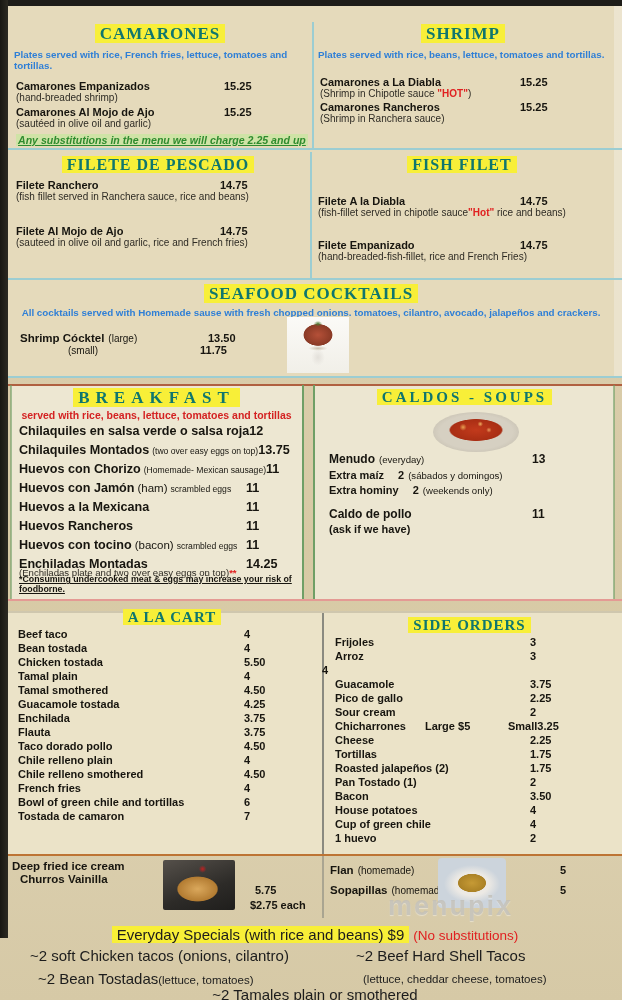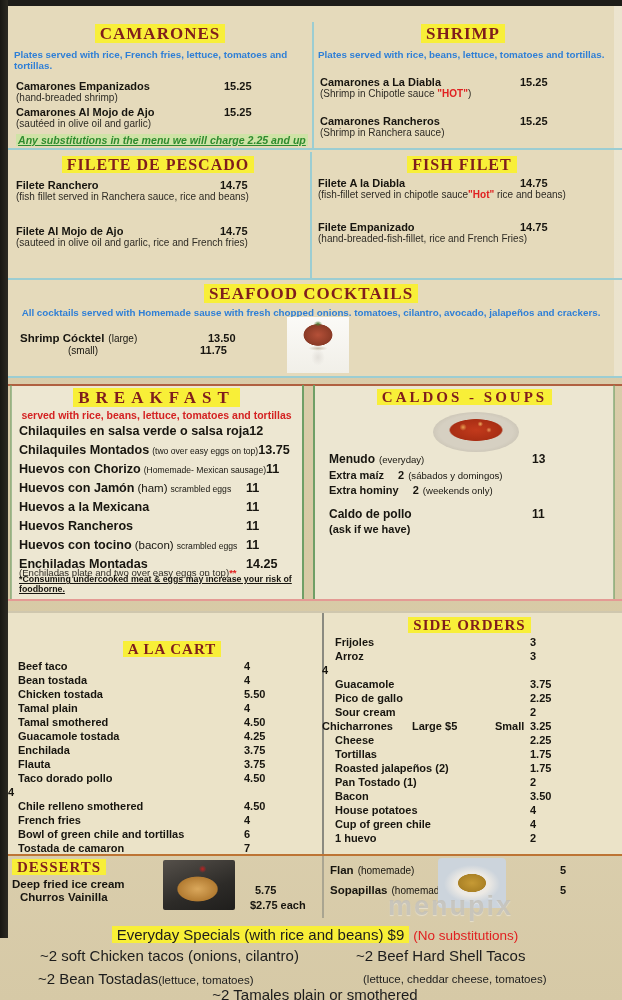--- a/index.html
+++ b/index.html
@@ -19,21 +19,21 @@
   .teal{background:#9ccdd2;}
   .rust{background:#b06040;}
   .pink{background:#e49a94;}
   .lightl{background:#cfc7ae;}
   .orange{background:#bd7434;}
   .greenl{background:#6f9f66;}
   .grayl{background:#8a8a80;}
   .col{position:absolute;}
   .center{text-align:center;}
   .hl{background:#f8ef38;padding:0 5px;}
-  .sec-title{font-family:"Liberation Serif",serif;font-weight:bold;color:#7f1d1d;font-size:17px;letter-spacing:1px;white-space:nowrap;}
+  .sec-title{font-family:"Liberation Serif",serif;font-weight:bold;color:#0f766e;font-size:17px;letter-spacing:1px;white-space:nowrap;}
   .t15{font-size:15px;text-align:right;}
   .t16{font-size:16px;}
   .spread{letter-spacing:6px;}
   .spread2{letter-spacing:3px;}
   .blue-sub{color:#2f7fd6;font-weight:bold;font-size:9.8px;line-height:11px;}
   .red-sub{color:#d42222;font-weight:bold;font-size:10.5px;}
   .line{display:flex;align-items:baseline;}
   .nm{font-weight:bold;font-size:11px;flex:1;padding-left:6px;white-space:nowrap;}
   .pr{font-weight:bold;font-size:11px;flex-shrink:0;}
   .w86{width:86px;}.w92{width:92px;}.w72{width:72px;}.w87{width:87px;}.w62{width:62px;}
@@ -139,21 +139,21 @@
   </div>
 
   <div class="col" id="shr" style="left:314px;top:24px;width:298px">
     <div class="center"><span class="hl sec-title">SHRIMP</span></div>
     <div class="blue-sub" style="margin-top:5px;padding-left:4px">Plates served with rice, beans, lettuce, tomatoes and tortillas.</div>
     <div class="line" style="margin-top:16px">
       <span class="nm">Camarones a La Diabla</span>
       <span class="pr w92">15.25</span>
     </div>
     <div class="desc"><span>(Shrimp in Chipotle sauce </span><span class="hot">"HOT"</span><span>)</span></div>
-    <div class="line" style="margin-top:15px">
+    <div class="line" style="margin-top:1px">
       <span class="nm">Camarones Rancheros</span>
       <span class="pr w92">15.25</span>
     </div>
     <div class="desc">(Shrimp in Ranchera sauce)</div>
   </div>
 
   <div class="col" id="fil" style="left:10px;top:156px;width:296px">
     <div class="center"><span class="hl sec-title t16">FILETE DE PESCADO</span></div>
     <div class="line" style="margin-top:5px">
       <span class="nm">Filete Ranchero</span>
@@ -162,21 +162,21 @@
     <div class="desc">(fish fillet served in Ranchera sauce, rice and beans)</div>
     <div class="line" style="margin-top:22px">
       <span class="nm">Filete Al Mojo de Ajo</span>
       <span class="pr w86">14.75</span>
     </div>
     <div class="desc">(sauteed in olive oil and garlic, rice and French fries)</div>
   </div>
 
   <div class="col" id="fsh" style="left:312px;top:156px;width:300px">
     <div class="center"><span class="hl sec-title t16">FISH FILET</span></div>
-    <div class="line" style="margin-top:3px">
+    <div class="line" style="margin-top:21px">
       <span class="nm">Filete A la Diabla</span>
       <span class="pr w92">14.75</span>
     </div>
     <div class="desc"><span>(fish-fillet served in chipotle sauce</span><span class="hot">"Hot"</span><span> rice and beans)</span></div>
     <div class="line" style="margin-top:20px">
       <span class="nm">Filete Empanizado</span>
       <span class="pr w92">14.75</span>
     </div>
     <div class="desc">(hand-breaded-fish-fillet, rice and French Fries)</div>
   </div>
@@ -272,21 +272,21 @@
       <div class="cd-line" style="height:16px;margin-top:8px">
         <span class="cd-nm">Caldo de pollo</span>
           <span class="bk-sp"></span>
         <span class="pr w72" style="font-size:12px">11</span>
       </div>
       <div class="cd-nm" style="font-size:11px">(ask if we have)</div>
     </div>
   </div>
   <div class="photo" id="ph-menudo"></div>
 
-  <div class="col" id="cart" style="left:8px;top:640px;width:328px">
+  <div class="col" id="cart" style="left:8px;top:608px;width:328px">
     <div class="center"><span class="hl sec-title t15">A LA CART</span></div>
     <div style="margin-top:1px">
       <div class="cart-line">
           <span class="cart-nm">Beef taco</span>
           <span class="pr w92">4</span>
         </div>
       <div class="cart-line">
           <span class="cart-nm">Bean tostada</span>
           <span class="pr w92">4</span>
         </div>
@@ -312,20 +312,21 @@
         </div>
       <div class="cart-line">
           <span class="cart-nm">Flauta</span>
           <span class="pr w92">3.75</span>
         </div>
       <div class="cart-line">
           <span class="cart-nm">Taco dorado pollo</span>
           <span class="pr w92">4.50</span>
         </div>
       <div class="cart-line">
+          <span class="cart-nm">Chile relleno plain</span>
           <span class="pr w92">4</span>
         </div>
       <div class="cart-line">
           <span class="cart-nm">Chile relleno smothered</span>
           <span class="pr w92">4.50</span>
         </div>
       <div class="cart-line">
           <span class="cart-nm">French fries</span>
           <span class="pr w92">4</span>
         </div>
@@ -359,21 +360,21 @@
           <span class="pr w87">3.75</span>
         </div>
       <div class="cart-line">
           <span class="cart-nm side-nm">Pico de gallo</span>
           <span class="pr w87">2.25</span>
         </div>
       <div class="cart-line">
           <span class="cart-nm side-nm">Sour cream</span>
           <span class="pr w87">2</span>
         </div>
-      <div class="cart-line" style="">
+      <div class="cart-line" style="padding-left:13px">
         <span class="cart-nm chx" style="padding-left:0">Chicharrones</span>
         <span class="chx-lg">Large  $5</span>
         <span class="chx-sm">Small</span>
         <span class="pr w87">3.25</span>
       </div>
       <div class="cart-line">
           <span class="cart-nm side-nm">Cheese</span>
           <span class="pr w87">2.25</span>
         </div>
       <div class="cart-line">
@@ -401,21 +402,20 @@
           <span class="pr w87">4</span>
         </div>
       <div class="cart-line">
           <span class="cart-nm side-nm">1 huevo</span>
           <span class="pr w87">2</span>
         </div>
     </div>
   </div>
 
   <div class="col" id="des-l" style="left:10px;top:858px;width:312px">
-    <div><span class="hl sec-title t15" style="margin-left:2px">DESSERTS</span></div>
     <div class="cart-nm" style="padding-left:2px;margin-top:2px;font-size:11.5px">Deep fried ice cream</div>
     <div class="cart-nm" style="padding-left:10px;margin-top:1px;font-size:11.5px">Churros Vainilla</div>
     <div class="pr" style="position:absolute;left:245px;top:26px">5.75</div>
     <div class="pr" style="position:absolute;left:240px;top:41px">$2.75  each</div>
   </div>
   <div class="photo" id="ph-icecream"></div>
 
   <div class="col" id="des-r" style="left:330px;top:860px;width:290px">
     <div class="line">
       <span style="width:230px;flex:none"><span class="cart-nm" style="padding-left:0;font-size:11.5px">Flan</span><span class="sea-label">(homemade)</span></span>
@@ -427,19 +427,19 @@
     </div>
   </div>
   <div class="photo" id="ph-flan"></div>
 
   <div class="watermark">menupix</div>
 
   <div class="col" id="spec" style="left:8px;top:924px;width:614px;height:76px">
     <div class="sp-hl-line" style="top:2px">
       <span class="hl">Everyday Specials (with rice and beans) $9</span><span class="sp-red">(No substitutions)</span>
     </div>
-    <div class="sp-item" style="left:32px;top:23px">~2 soft Chicken tacos (onions, cilantro)</div>
+    <div class="sp-item" style="left:22px;top:23px">~2 soft Chicken tacos (onions, cilantro)</div>
     <div class="sp-item" style="left:348px;top:23px">~2 Beef Hard Shell Tacos</div>
     <div class="sp-item" style="left:30px;top:46px"><span>~2 Bean Tostadas</span><span class="sp-small">(lettuce, tomatoes)</span></div>
     <div class="sp-item sp-small" style="left:355px;top:49px">(lettuce, cheddar cheese, tomatoes)</div>
     <div class="sp-item" style="left:0;top:62px;width:614px;text-align:center">~2 Tamales plain or smothered</div>
   </div>
 </div>
 
 </body></html>

